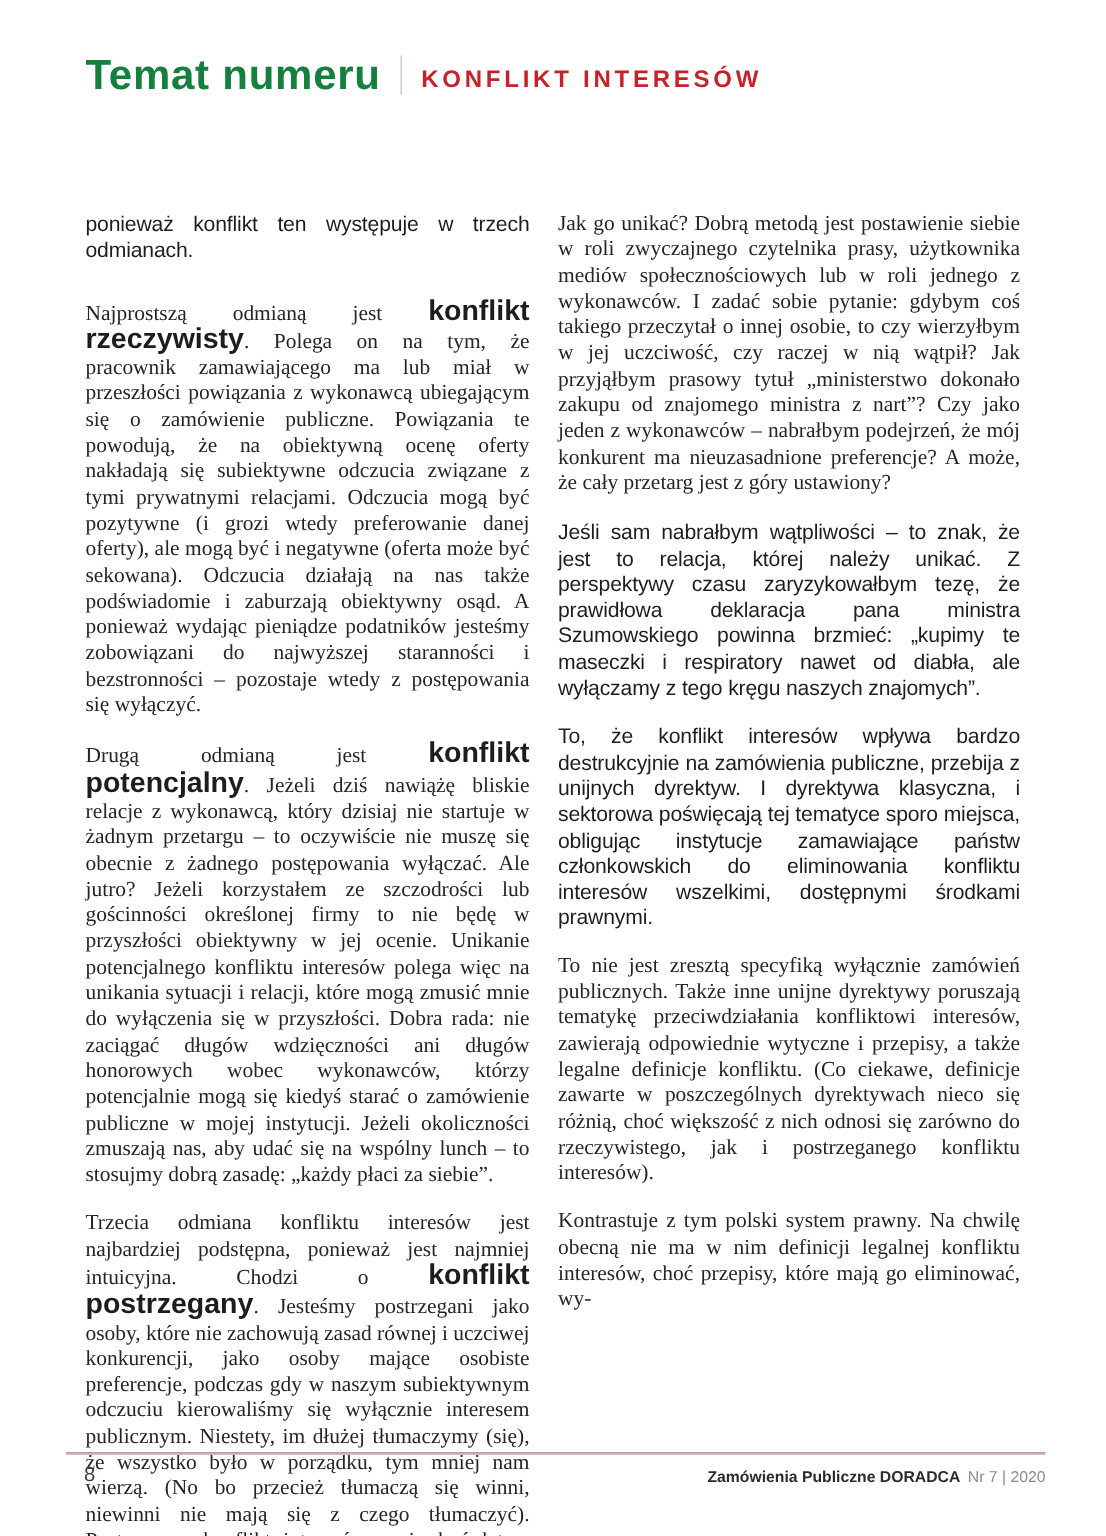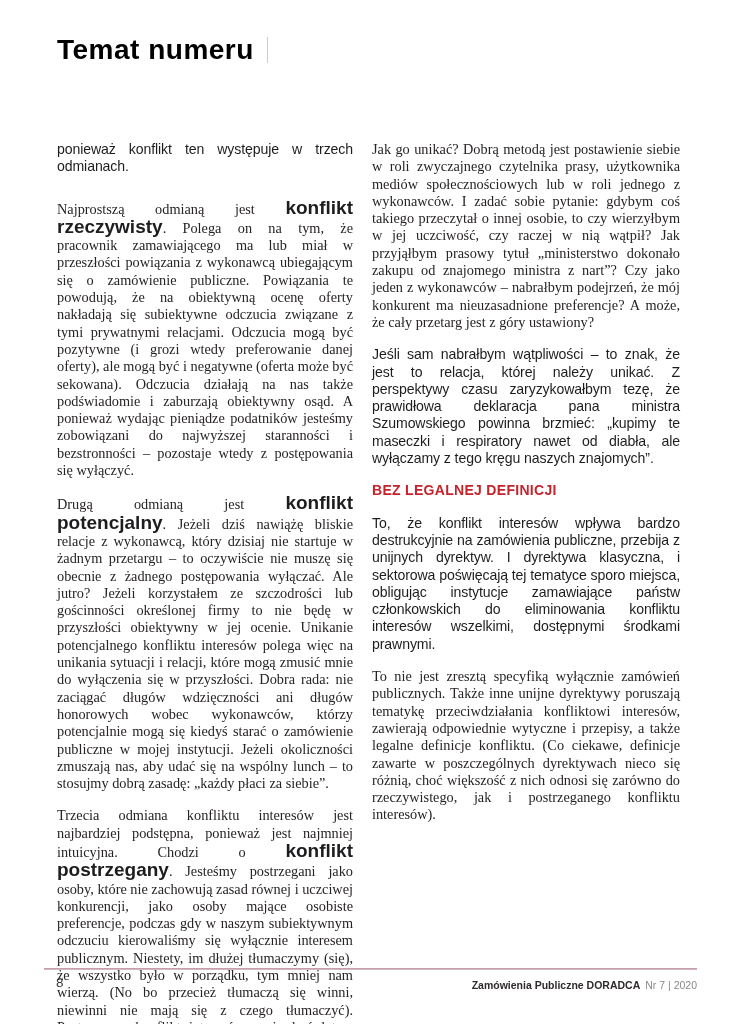--- a/index.html
+++ b/index.html
@@ -17,21 +17,21 @@
   }
 
   
   .header {
     position: absolute; left: 57px; top: 34px;
     display: flex; align-items: center;
   }
   .section-title {
     font-family: "Liberation Sans", sans-serif;
     font-weight: bold; font-size: 28px;
-    color: #000000; letter-spacing: 0.5px;
+    color: #15803d; letter-spacing: 0.5px;
   }
   .header-divider {
     width: 1px; height: 26px;
     background: #c3ccd4;
     margin: 0 13px; align-self: center;
   }
   .topic-title {
     font-family: "Liberation Sans", sans-serif;
     font-weight: bold; font-size: 16px;
     color: #c5232b; letter-spacing: 2.5px;
@@ -93,46 +93,47 @@
   .journal-name { font-weight: bold; color: #2e2a2b; margin-right: 5px; }
 </style>
 </head>
 <body>
 
 <div class="page">
 
   <header class="header">
     <span class="section-title">Temat numeru</span>
     <span class="header-divider"></span>
+    <span class="topic-title">KONFLIKT INTERESÓW</span>
   </header>
 
   <main class="columns">
 
     <div class="col col-left">
       <p class="bold-sans lead">ponieważ konflikt ten występuje w trzech odmianach.</p>
 
       <p><span>Najprostszą odmianą jest </span><span class="inline-bold">konflikt rzeczywisty</span><span>. Polega on na tym, że pracownik zamawiającego ma lub miał w przeszłości powiązania z wykonawcą ubiegającym się o zamówienie publiczne. Powiązania te powodują, że na obiektywną ocenę oferty nakładają się subiektywne odczucia związane z tymi prywatnymi relacjami. Odczucia mogą być pozytywne (i grozi wtedy preferowanie danej oferty), ale mogą być i negatywne (oferta może być sekowana). Odczucia działają na nas także podświadomie i zaburzają obiektywny osąd. A ponieważ wydając pieniądze podatników jesteśmy zobowiązani do najwyższej staranności i bezstronności – pozostaje wtedy z postępowania się wyłączyć.</span></p>
 
       <p><span>Drugą odmianą jest </span><span class="inline-bold">konflikt potencjalny</span><span>. Jeżeli dziś nawiążę bliskie relacje z wykonawcą, który dzisiaj nie startuje w żadnym przetargu – to oczywiście nie muszę się obecnie z żadnego postępowania wyłączać. Ale jutro? Jeżeli korzystałem ze szczodrości lub gościnności określonej firmy to nie będę w przyszłości obiektywny w jej ocenie. Unikanie potencjalnego konfliktu interesów polega więc na unikania sytuacji i relacji, które mogą zmusić mnie do wyłączenia się w przyszłości. Dobra rada: nie zaciągać długów wdzięczności ani długów honorowych wobec wykonawców, którzy potencjalnie mogą się kiedyś starać o zamówienie publiczne w mojej instytucji. Jeżeli okoliczności zmuszają nas, aby udać się na wspólny lunch – to stosujmy dobrą zasadę: „każdy płaci za siebie”.</span></p>
 
       <p><span>Trzecia odmiana konfliktu interesów jest najbardziej podstępna, ponieważ jest najmniej intuicyjna. Chodzi o </span><span class="inline-bold">konflikt postrzegany</span><span>. Jesteśmy postrzegani jako osoby, które nie zachowują zasad równej i uczciwej konkurencji, jako osoby mające osobiste preferencje, podczas gdy w naszym subiektywnym odczuciu kierowaliśmy się wyłącznie interesem publicznym. Niestety, im dłużej tłumaczymy (się), że wszystko było w porządku, tym mniej nam wierzą. (No bo przecież tłumaczą się winni, niewinni nie mają się z czego tłumaczyć). Postrzegany konflikt interesów może być łatwo wywołany wszelkimi przejawami nepotyzmu i kumoterstwa – nawet gdy oferta naszego przyjaciela lub kuzynki była obiektywnie najlepsza. Może być wywo-</span></p>
     </div>
 
     <div class="col col-right">
 
       <p>Jak go unikać? Dobrą metodą jest postawienie siebie w roli zwyczajnego czytelnika prasy, użytkownika mediów społecznościowych lub w roli jednego z wykonawców. I zadać sobie pytanie: gdybym coś takiego przeczytał o innej osobie, to czy wierzyłbym w jej uczciwość, czy raczej w nią wątpił? Jak przyjąłbym prasowy tytuł „ministerstwo dokonało zakupu od znajomego ministra z nart”? Czy jako jeden z wykonawców – nabrałbym podejrzeń, że mój konkurent ma nieuzasadnione preferencje? A może, że cały przetarg jest z góry ustawiony?</p>
 
       <p class="bold-sans">Jeśli sam nabrałbym wątpliwości – to znak, że jest to relacja, której należy unikać. Z perspektywy czasu zaryzykowałbym tezę, że prawidłowa deklaracja pana ministra Szumowskiego powinna brzmieć: „kupimy te maseczki i respiratory nawet od diabła, ale wyłączamy z tego kręgu naszych znajomych”.</p>
 
-      <h2 class="red-heading">BEZ LEGALNEJ DEFINICJI</h2>
 
       <p class="bold-sans">To, że konflikt interesów wpływa bardzo destrukcyjnie na zamówienia publiczne, przebija z unijnych dyrektyw. I dyrektywa klasyczna, i sektorowa poświęcają tej tematyce sporo miejsca, obligując instytucje zamawiające państw członkowskich do eliminowania konfliktu interesów wszelkimi, dostępnymi środkami prawnymi.</p>
 
       <p>To nie jest zresztą specyfiką wyłącznie zamówień publicznych. Także inne unijne dyrektywy poruszają tematykę przeciwdziałania konfliktowi interesów, zawierają odpowiednie wytyczne i przepisy, a także legalne definicje konfliktu. (Co ciekawe, definicje zawarte w poszczególnych dyrektywach nieco się różnią, choć większość z nich odnosi się zarówno do rzeczywistego, jak i postrzeganego konfliktu interesów).</p>
 
+      <p>Kontrastuje z tym polski system prawny. Na chwilę obecną nie ma w nim definicji legalnej konfliktu interesów, choć przepisy, które mają go eliminować, wy-</p>
     </div>
 
   </main>
 
   <footer>
     <div class="footer-rule"></div>
     <span class="page-number">8</span>
     <span class="footer-journal"><span class="journal-name">Zamówienia Publiczne DORADCA</span><span>Nr 7 | 2020</span></span>
   </footer>
 

